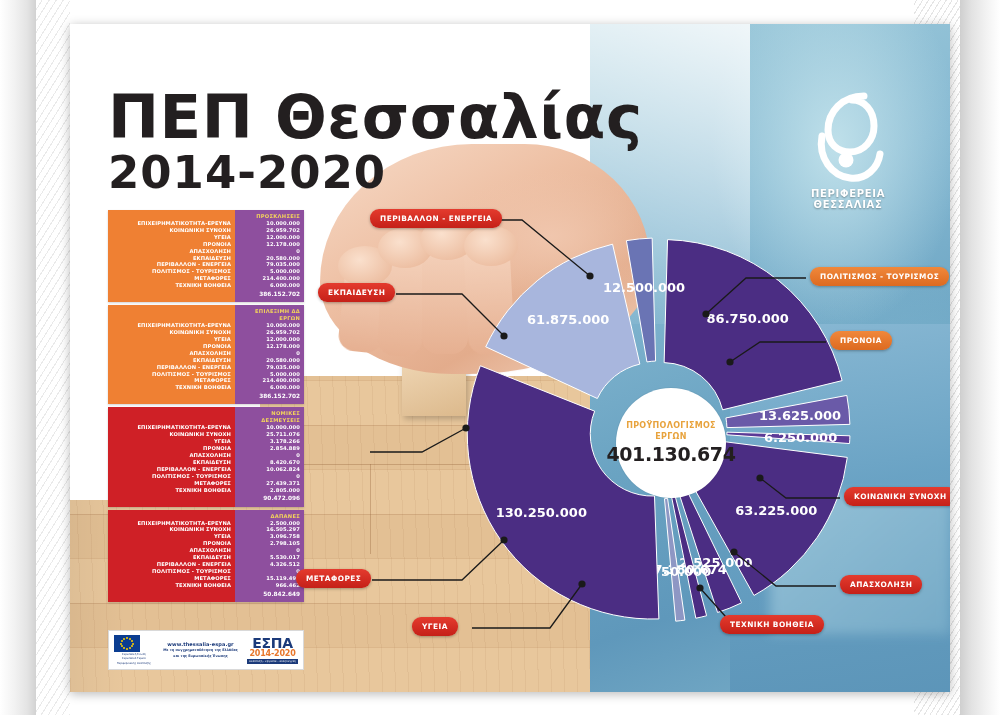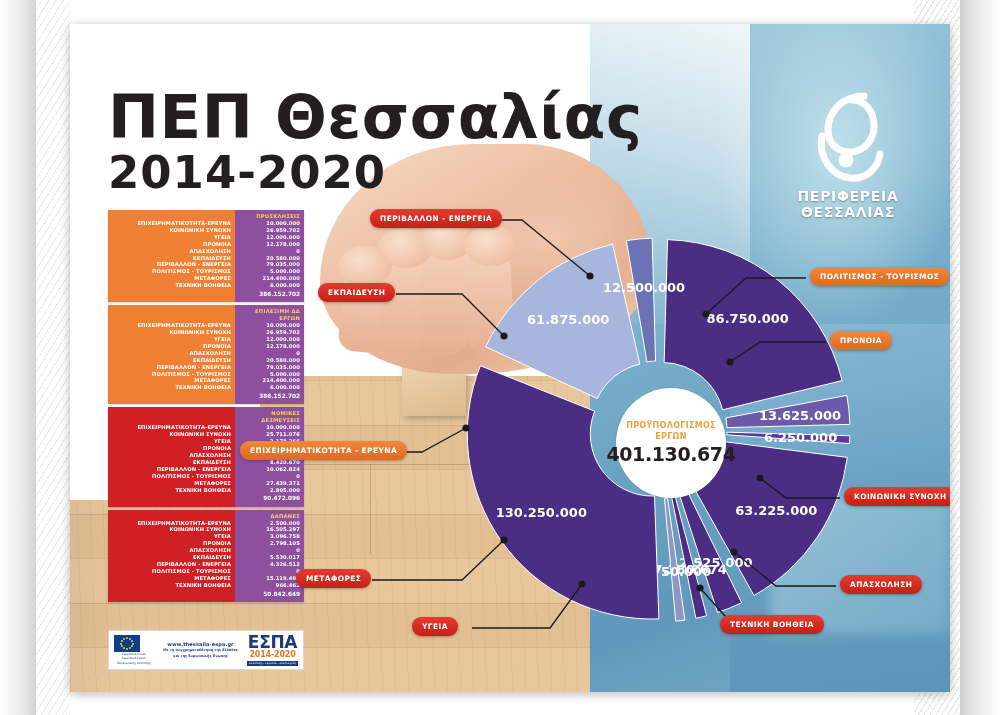--- a/index.html
+++ b/index.html
@@ -73,21 +73,21 @@
   .white-panel{position:absolute;left:0;top:352px;width:190px;height:124px;background:#ffffff;}
 
   
   .headline{position:absolute;left:38px;top:62px;z-index:30;color:#231f20;}
   .hl1{font-size:61px;font-weight:700;letter-spacing:.5px;line-height:1;white-space:nowrap;}
   .hl2{font-size:45px;font-weight:700;letter-spacing:1px;line-height:1.04;margin-top:3px;}
 
   
   .logo{position:absolute;right:42px;top:66px;width:120px;height:120px;z-index:30;text-align:center;}
   .logo svg{display:block;margin:0 auto;}
-  .logo-cap{font-size:14px;letter-spacing:.7px;color:#ffffff;font-weight:700;margin-top:2px;
+  .logo-cap{font-size:10px;letter-spacing:.7px;color:#ffffff;font-weight:700;margin-top:2px;
     text-shadow:0 1px 2px rgba(0,0,0,.35);}
 
   
   .tables{position:absolute;left:38px;top:186px;width:196px;z-index:32;}
   .tbl{display:flex;margin-bottom:3px;box-shadow:0 1px 2px rgba(0,0,0,.18);}
   .tbl .labels{flex:0 0 120px;padding:3px 4px 4px 3px;text-align:right;}
   .tbl .vals{flex:1;padding:3px 4px 4px 3px;text-align:right;background:#8e4f9e;}
   .tbl.o .labels{background:#ef8033;}
   .tbl.r .labels{background:#cf2026;}
   .thead{font-size:5.2px;font-weight:700;color:#f3d35c;letter-spacing:.25px;
@@ -102,21 +102,21 @@
     border:1px solid #d9d9d9;z-index:34;display:flex;align-items:center;
     justify-content:space-between;padding:0 5px;box-sizing:border-box;}
   .eu-flag{width:26px;height:17px;background:#0b3d91;position:relative;}
   .eu-flag .star{position:absolute;width:2px;height:2px;background:#ffd100;border-radius:50%;}
   .eu-cap{font-size:2.6px;color:#1b3a7a;text-align:center;line-height:1.25;margin-top:1px;
     width:40px;}
   .f-mid{text-align:center;flex:1;}
   .f-url{font-size:5px;font-weight:700;color:#1b3a7a;letter-spacing:.1px;}
   .f-sub{font-size:3.4px;color:#1b3a7a;font-weight:700;line-height:1.35;margin-top:1px;}
   .espa{text-align:center;}
-  .espa-w{font-size:17px;font-weight:700;color:#1b3a7a;letter-spacing:-.3px;line-height:1;}
+  .espa-w{font-size:14px;font-weight:700;color:#1b3a7a;letter-spacing:-.3px;line-height:1;}
   .espa-y{font-size:8px;font-weight:700;color:#e8762a;letter-spacing:-.2px;line-height:1.05;}
   .espa-b{font-size:2.6px;color:#ffffff;background:#1b3a7a;padding:1px 2px;margin-top:1px;
     letter-spacing:.1px;}
 
   
   #chart{position:absolute;left:378px;top:196px;width:420px;height:420px;z-index:28;}
   #chart svg{display:block;overflow:visible;}
   .seg-val{fill:#ffffff;font-size:13px;font-weight:700;font-family:"DejaVu Sans",sans-serif;
     text-anchor:middle;paint-order:stroke;}
   .hub{position:absolute;left:546px;top:364px;width:110px;height:110px;border-radius:50%;
@@ -367,21 +367,20 @@
       <path d="M402 604 L480 604 L512 560"></path>
         <circle cx="512" cy="560" r="3.6"></circle>
       <path d="M716 602 L664 602 L630 564"></path>
         <circle cx="630" cy="564" r="3.6"></circle>
     </svg>
 
     <div class="pill red" style="left:300px;top:185px;">ΠΕΡΙΒΑΛΛΟΝ - ΕΝΕΡΓΕΙΑ</div>
     <div class="pill red" style="left:248px;top:259px;">ΕΚΠΑΙΔΕΥΣΗ</div>
     <div class="pill org" style="left:740px;top:243px;">ΠΟΛΙΤΙΣΜΟΣ - ΤΟΥΡΙΣΜΟΣ</div>
     <div class="pill org" style="left:760px;top:307px;">ΠΡΟΝΟΙΑ</div>
-    <div class="pill org" style="left:170px;top:417px;">ΕΠΙΧΕΙΡΗΜΑΤΙΚΟΤΗΤΑ - ΕΡΕΥΝΑ</div>
     <div class="pill red" style="left:774px;top:463px;">ΚΟΙΝΩΝΙΚΗ ΣΥΝΟΧΗ</div>
     <div class="pill red" style="left:226px;top:545px;">ΜΕΤΑΦΟΡΕΣ</div>
     <div class="pill red" style="left:770px;top:551px;">ΑΠΑΣΧΟΛΗΣΗ</div>
     <div class="pill red" style="left:342px;top:593px;">ΥΓΕΙΑ</div>
     <div class="pill red" style="left:650px;top:591px;">ΤΕΧΝΙΚΗ ΒΟΗΘΕΙΑ</div>
 
     <div class="footer">
       <div>
         <div class="eu-flag" id="eu-flag">
             <div class="star" style="left: 12px; top: 1.9px;"></div>

